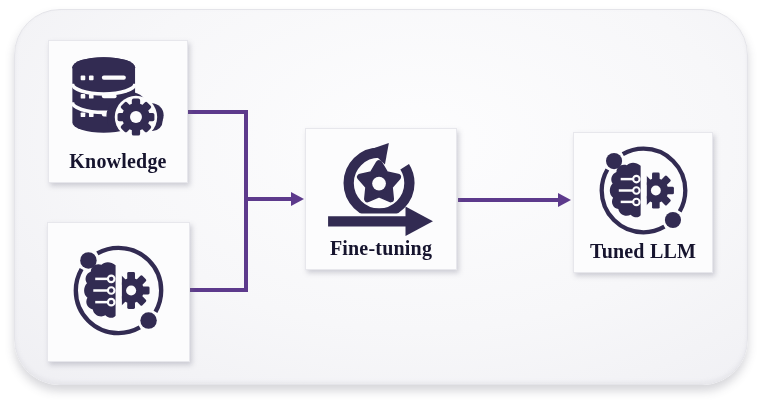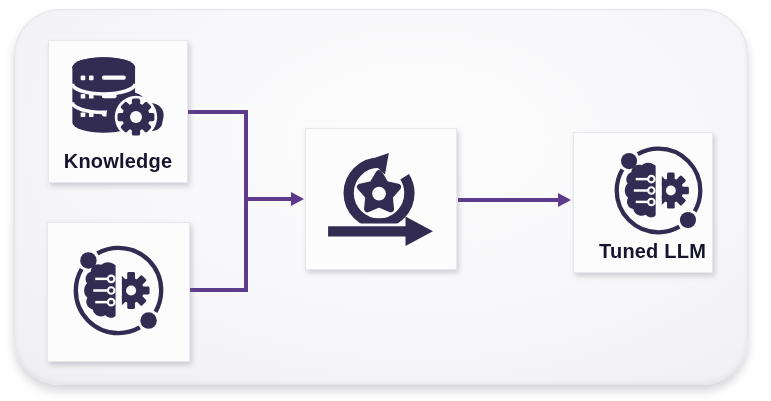--- a/index.html
+++ b/index.html
@@ -19,40 +19,41 @@
   .node {
     position: absolute;
     background: #fcfcfd;
     border: 1px solid #e7e7ec;
     box-shadow: 2px 3px 5px rgba(110, 110, 128, 0.30);
     display: flex;
     flex-direction: column;
     align-items: center;
     justify-content: space-between;
     padding: 7px 6px 11px 6px;
+    font-family: Liberation Serif, serif;
   }
   .node .icon-wrap {
     flex: 1 1 auto;
     display: flex;
     align-items: center;
     justify-content: center;
   }
   .node .node-label {
     font-weight: 700;
     font-size: 20px;
     color: #16142e;
     letter-spacing: 0.2px;
     white-space: nowrap;
     line-height: 1;
   }
 
   #node-knowledge  { left: 48px;  top: 40px;  width: 140px; height: 143px; }
   #node-base-llm   { left: 47px;  top: 222px; width: 143px; height: 140px; }
   #node-fine-tuning{ left: 305px; top: 128px; width: 152px; height: 142px; }
-  #node-tuned-llm  { left: 573px; top: 132px; width: 140px; height: 141px; align-items: flex-end; }
+  #node-tuned-llm  { left: 573px; top: 132px; width: 140px; height: 141px; }
 
   .connector-layer {
     position: absolute;
     left: 0; top: 0;
     width: 771px; height: 401px;
     pointer-events: none;
   }
 </style>
 </head>
 <body>
@@ -171,20 +172,21 @@
     <svg width="110" height="98" viewBox="0 0 112 100">
       <circle cx="54" cy="46" r="31" fill="none" stroke="#322b52" stroke-width="10.5" stroke-dasharray="153.1 23.8 17.9"></circle>
       <polygon points="44,12 64,5 60,27" fill="#322b52"></polygon>
       <path d="M2 85 H84" stroke="#fcfcfd" stroke-width="16" fill="none"></path>
       <path d="M2 85 H84" stroke="#322b52" stroke-width="10.5" fill="none"></path>
       <polygon points="81,70 81,100 109,85" fill="#322b52"></polygon>
       <polygon points="54,26 60.5,37.1 73,39.8 64.5,49.4 65.8,62.2 54,57 42.2,62.2 43.5,49.4 35,39.8 47.5,37.1" fill="#322b52" stroke="#322b52" stroke-width="7" stroke-linejoin="round"></polygon>
       <circle cx="54" cy="46.5" r="7" fill="#fcfcfd"></circle>
     </svg>
   </div>
+  <div class="node-label">Fine-tuning</div>
 </div>
 
 <div class="node" id="node-tuned-llm">
   <div class="icon-wrap">
     <svg width="95" height="95" viewBox="0 0 100 100">
       <circle cx="50" cy="50" r="44" fill="none" stroke="#322b52" stroke-width="4.5" stroke-dasharray="23 23 115.2 23 92.3"></circle>
       <circle cx="81" cy="81" r="8.5" fill="#322b52"></circle>
       <circle cx="19" cy="19" r="8.5" fill="#322b52"></circle>
       <path fill="#322b52" d="M47 24
         C42 19.5 35.5 20 32.5 23.5

